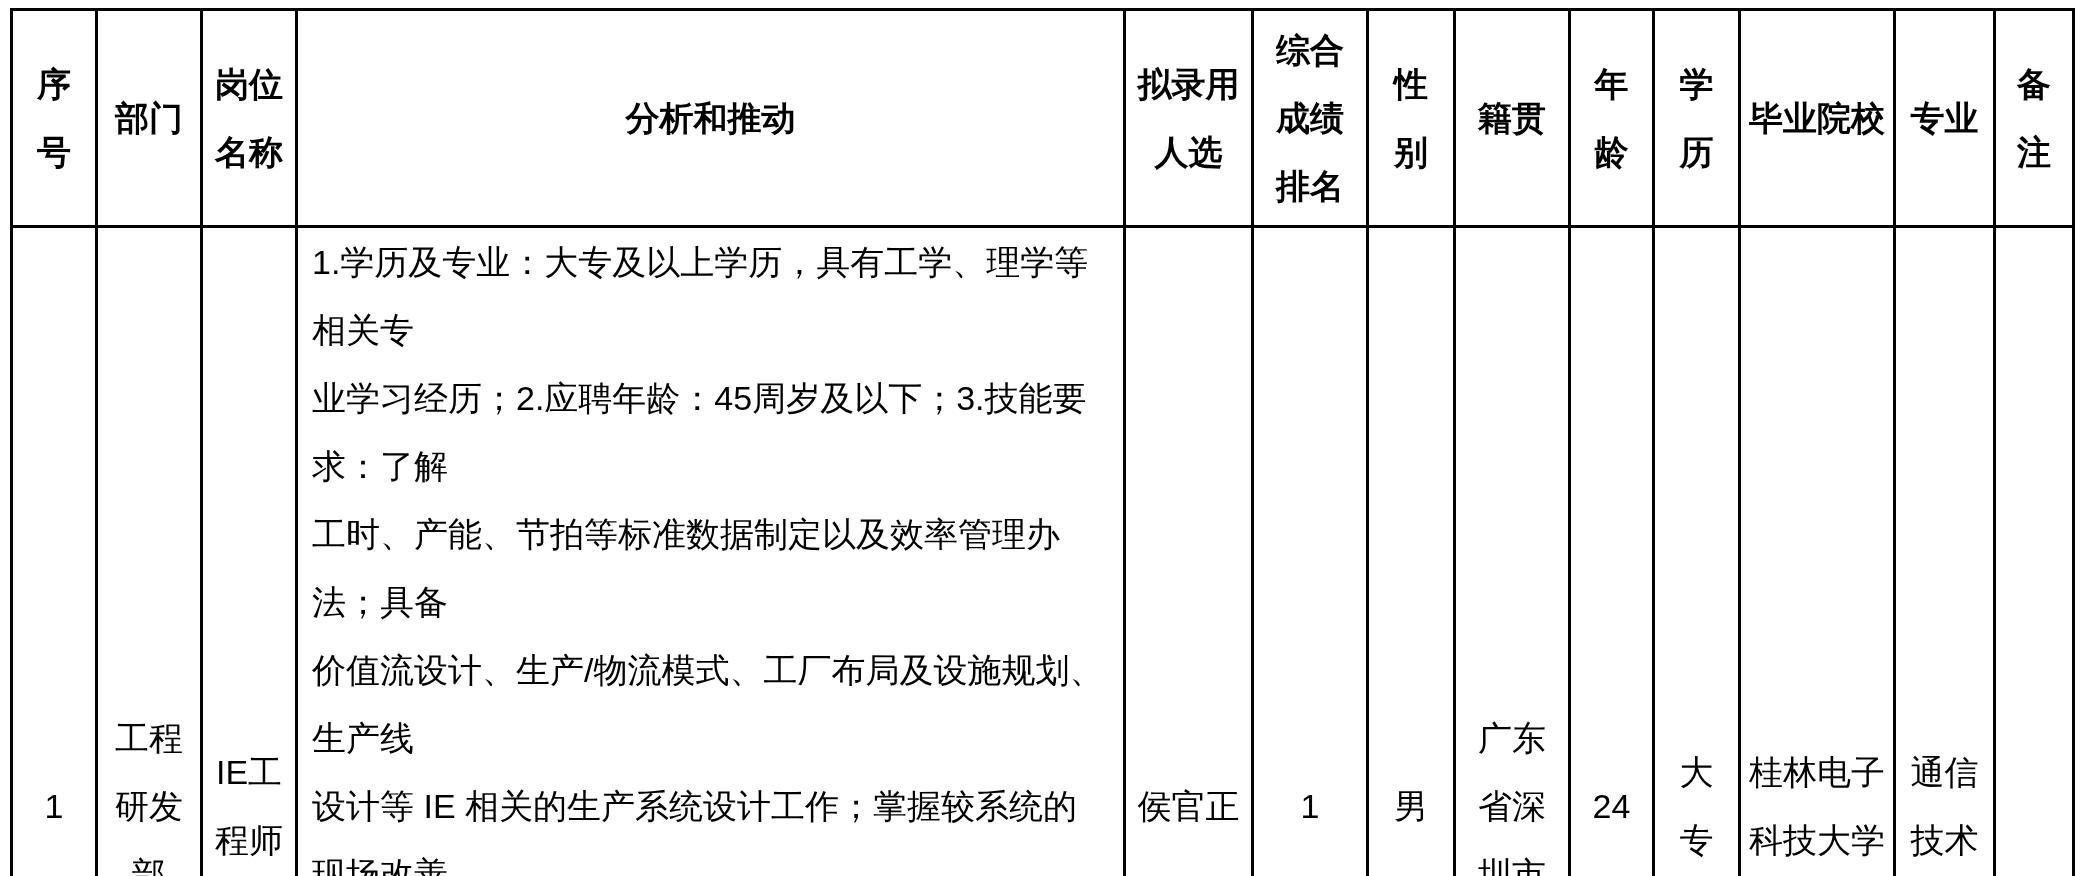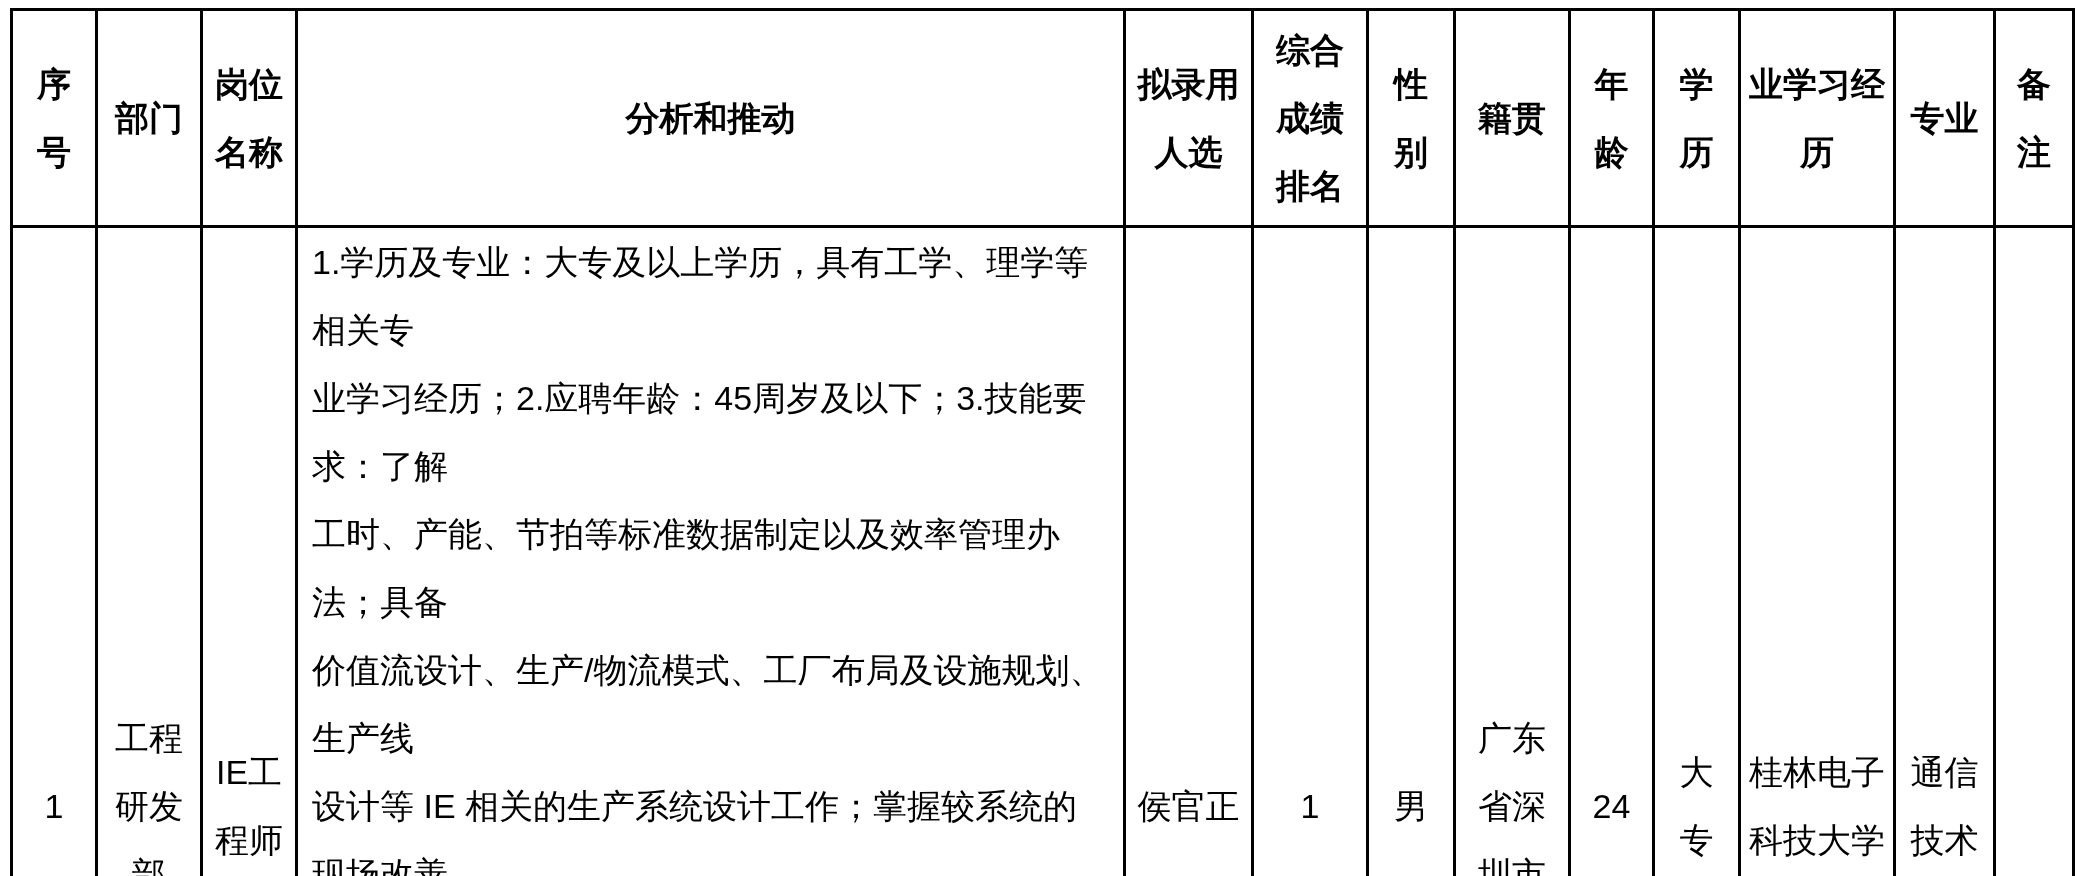--- a/index.html
+++ b/index.html
@@ -76,21 +76,21 @@
       <th>综合
 成绩
 排名</th>
       <th>性
 别</th>
       <th>籍贯</th>
       <th>年
 龄</th>
       <th>学
 历</th>
-      <th>业学习经历</th>
+      <th>毕业院校</th>
       <th>专业</th>
       <th>备
 注</th>
     </tr>
     <tr class="data-row">
       <td class="cell-serial">1</td>
       <td class="cell-department">工程
 研发
 部</td>
       <td class="cell-position">IE工

